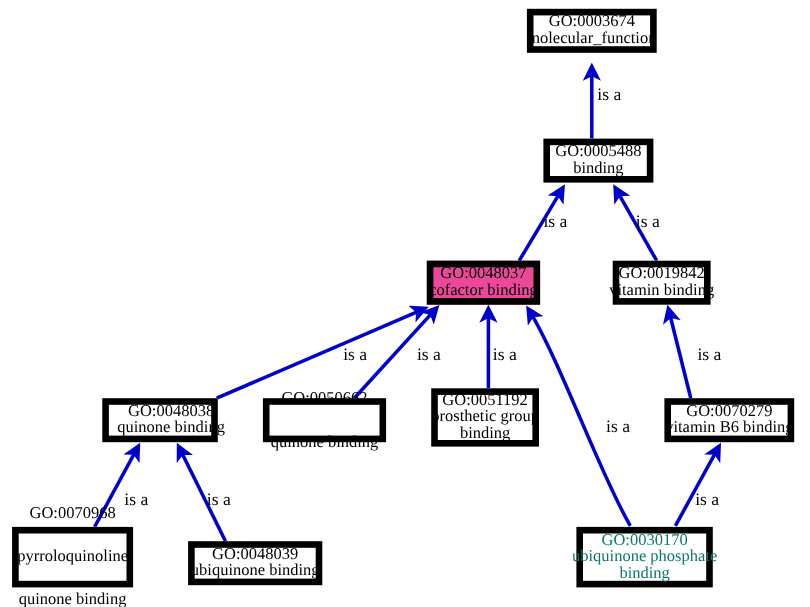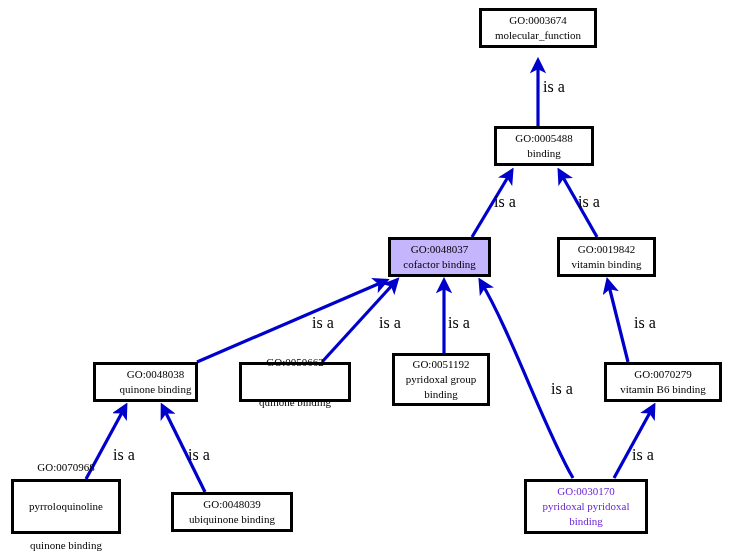--- a/index.html
+++ b/index.html
@@ -19,29 +19,29 @@
   #edge-layer {
     position: absolute;
     left: 0;
     top: 0;
     width: 736px;
     height: 552px;
   }
   .go-node {
     position: absolute;
     box-sizing: border-box;
-    border: 3px solid #6d28d9;
+    border: 6px solid #6d28d9;
     background: #ffffff;
     display: flex;
     flex-direction: column;
     align-items: center;
     justify-content: center;
     text-align: center;
     font-family: "Liberation Serif", "DejaVu Serif", serif;
-    font-size: 11px;
+    font-size: 15px;
     line-height: 15px;
     color: #000000;
     z-index: 5;
     white-space: nowrap;
   }
   .go-id, .go-name-line {
     display: block;
   }
   .edge-label {
     position: absolute;
@@ -80,57 +80,57 @@
 
   <div id="nodes-group">
       <div class="go-node" style="left: 479px; top: 8px; width: 118px; height: 40px; border-color: rgb(0, 0, 0); background: rgb(255, 255, 255); color: rgb(0, 0, 0);">
         <span class="go-id">GO:0003674</span>
         <span class="go-name-line">molecular_function</span>
       </div>
       <div class="go-node" style="left: 494px; top: 126px; width: 100px; height: 40px; border-color: rgb(0, 0, 0); background: rgb(255, 255, 255); color: rgb(0, 0, 0);">
         <span class="go-id">GO:0005488</span>
         <span class="go-name-line">binding</span>
       </div>
-      <div class="go-node" style="left: 388px; top: 237px; width: 103px; height: 40px; border-color: rgb(0, 0, 0); background: #c4b5fd; color: rgb(0, 0, 0);">
+      <div class="go-node" style="left: 388px; top: 237px; width: 103px; height: 40px; border-color: rgb(0, 0, 0); background: #ec4899; color: rgb(0, 0, 0);">
         <span class="go-id">GO:0048037</span>
         <span class="go-name-line">cofactor binding</span>
       </div>
-      <div class="go-node" style="left: 557px; top: 237px; width: 99px; height: 40px; border-color: rgb(0, 0, 0); background: rgb(255, 255, 255); color: rgb(0, 0, 0);">
+      <div class="go-node" style="left: 557px; top: 237px; width: 89px; height: 40px; border-color: rgb(0, 0, 0); background: rgb(255, 255, 255); color: rgb(0, 0, 0);">
         <span class="go-id">GO:0019842</span>
         <span class="go-name-line">vitamin binding</span>
       </div>
       <div class="go-node" style="left: 93px; top: 362px; width: 105px; height: 40px; border-color: rgb(0, 0, 0); background: rgb(255, 255, 255); color: rgb(0, 0, 0); padding-left: 20px;">
         <span class="go-id">GO:0048038</span>
         <span class="go-name-line">quinone binding</span>
       </div>
       <div class="go-node" style="left: 239px; top: 362px; width: 112px; height: 40px; border-color: rgb(0, 0, 0); background: rgb(255, 255, 255); color: rgb(0, 0, 0); gap: 25px;">
         <span class="go-id">GO:0050662</span>
         <span class="go-name-line">quinone binding</span>
       </div>
       <div class="go-node" style="left: 392px; top: 353px; width: 98px; height: 53px; border-color: rgb(0, 0, 0); background: rgb(255, 255, 255); color: rgb(0, 0, 0);">
         <span class="go-id">GO:0051192</span>
-        <span class="go-name-line">pyridoxal group</span>
+        <span class="go-name-line">prosthetic group</span>
         <span class="go-name-line">binding</span>
       </div>
       <div class="go-node" style="left: 604px; top: 362px; width: 118px; height: 40px; border-color: rgb(0, 0, 0); background: rgb(255, 255, 255); color: rgb(0, 0, 0);">
         <span class="go-id">GO:0070279</span>
         <span class="go-name-line">vitamin B6 binding</span>
       </div>
       <div class="go-node" style="left: 11px; top: 479px; width: 110px; height: 55px; border-color: rgb(0, 0, 0); background: rgb(255, 255, 255); color: rgb(0, 0, 0); gap: 24px;">
         <span class="go-id">GO:0070968</span>
         <span class="go-name-line">pyrroloquinoline</span>
         <span class="go-name-line">quinone binding</span>
       </div>
       <div class="go-node" style="left: 159px; top: 492px; width: 122px; height: 40px; border-color: rgb(0, 0, 0); background: rgb(255, 255, 255); color: rgb(0, 0, 0); margin-left: 12px;">
         <span class="go-id">GO:0048039</span>
         <span class="go-name-line">ubiquinone binding</span>
       </div>
-      <div class="go-node" style="left: 524px; top: 479px; width: 124px; height: 55px; border-color: rgb(0, 0, 0); background: rgb(255, 255, 255); color: #6d28d9;">
+      <div class="go-node" style="left: 524px; top: 479px; width: 124px; height: 55px; border-color: rgb(0, 0, 0); background: rgb(255, 255, 255); color: #0f766e;">
         <span class="go-id">GO:0030170</span>
-        <span class="go-name-line">pyridoxal pyridoxal</span>
+        <span class="go-name-line">ubiquinone phosphate</span>
         <span class="go-name-line">binding</span>
       </div>
     </div>
   <div id="labels-group">
       <div class="edge-label" style="left: 543px; top: 78px;">is a</div>
       <div class="edge-label" style="left: 494px; top: 193px;">is a</div>
       <div class="edge-label" style="left: 578px; top: 193px;">is a</div>
       <div class="edge-label" style="left: 312px; top: 314px;">is a</div>
       <div class="edge-label" style="left: 379px; top: 314px;">is a</div>
       <div class="edge-label" style="left: 448px; top: 314px;">is a</div>

